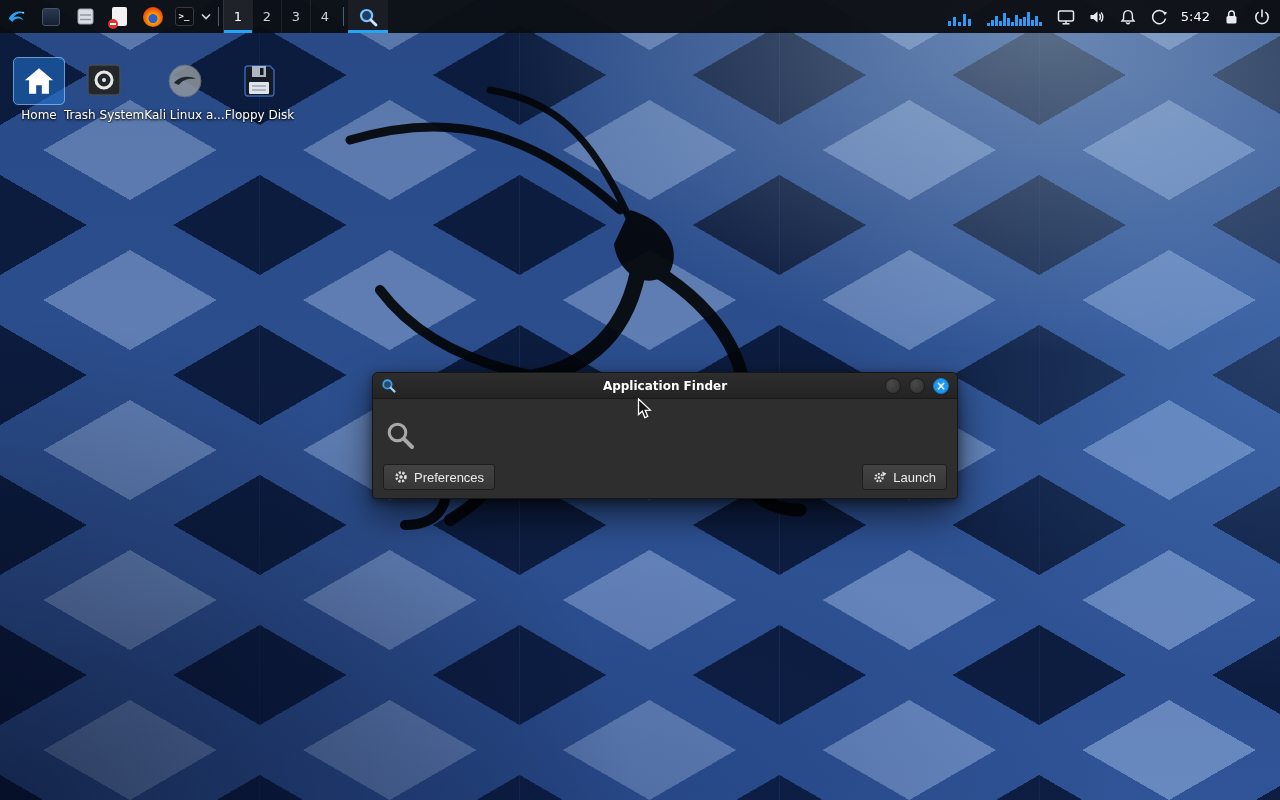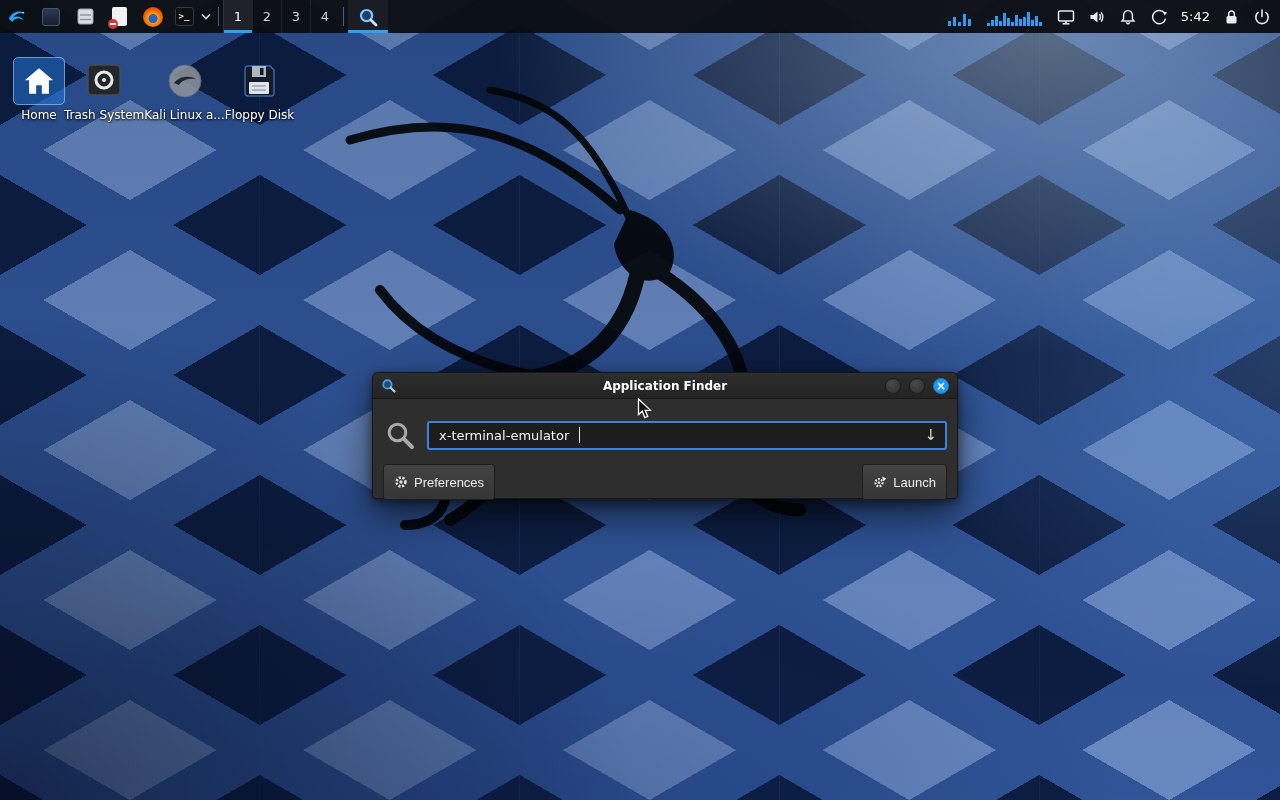--- a/index.html
+++ b/index.html
@@ -80,21 +80,21 @@
   .tb-btn.close{ background:#1d99f3; border-color:#1379c9; color:#fff; font-size:12px; line-height:14px;
            text-align:center; font-weight:bold; }
   .fbody{ display:flex; align-items:center; gap:12px; padding:21px 10px 0 12px; }
   .combo{ flex:1; height:29px; background:#1d1d1d; border:2px solid #3584e4; border-radius:3px;
           display:flex; align-items:center; padding:0 8px 0 10px; }
   .qtext{ color:#f4f4f4; font-size:13px; }
   .caret{ width:1px; height:16px; background:#ececec; margin-left:10px; animation:blink 1.2s steps(1) infinite; }
   @keyframes blink{ 50%{ opacity:0; } }
   .dd{ margin-left:auto; color:#d6d6d6; font-size:15px; line-height:1; }
   .ffoot{ display:flex; justify-content:space-between; padding:14px 10px 0 10px; }
-  .btn{ display:flex; align-items:center; gap:6px; height:36px; padding:0 10px;
+  .btn{ display:flex; align-items:center; gap:6px; height:26px; padding:0 10px;
         background:linear-gradient(#434343,#363636); border:1px solid #1d1d1d; border-radius:3px;
         color:#ececec; font-size:13px; }
 
   .cursor{ position:absolute; left:637px; top:398px; z-index:30; }
   svg{ display:block; }
 </style>
 </head>
 <body>
 
 <div class="desktop">
@@ -292,25 +292,20 @@
         <span class="tb-btn"></span>
         <span class="tb-btn close">×</span>
       </span>
     </div>
 
     <div class="fbody">
       <svg width="30" height="30" viewBox="0 0 30 30">
         <circle cx="12.5" cy="12.5" r="8.3" fill="none" stroke="#a9a9a9" stroke-width="3"></circle>
         <line x1="18.8" y1="18.8" x2="27" y2="27" stroke="#a9a9a9" stroke-width="4" stroke-linecap="round"></line>
       </svg>
-      <div class="combo">
-        <span class="qtext">x-terminal-emulator</span>
-        <span class="caret"></span>
-        <span class="dd">↓</span>
-      </div>
     </div>
 
     <div class="ffoot">
       <button class="btn">
         <svg width="14" height="14" viewBox="0 0 14 14">
           <circle cx="7" cy="7" r="4.4" fill="none" stroke="#e2e2e2" stroke-width="2.6" stroke-dasharray="2.1 1.5"></circle>
           <circle cx="7" cy="7" r="1.7" fill="#e2e2e2"></circle>
         </svg>
         <span>Preferences</span>
       </button>

